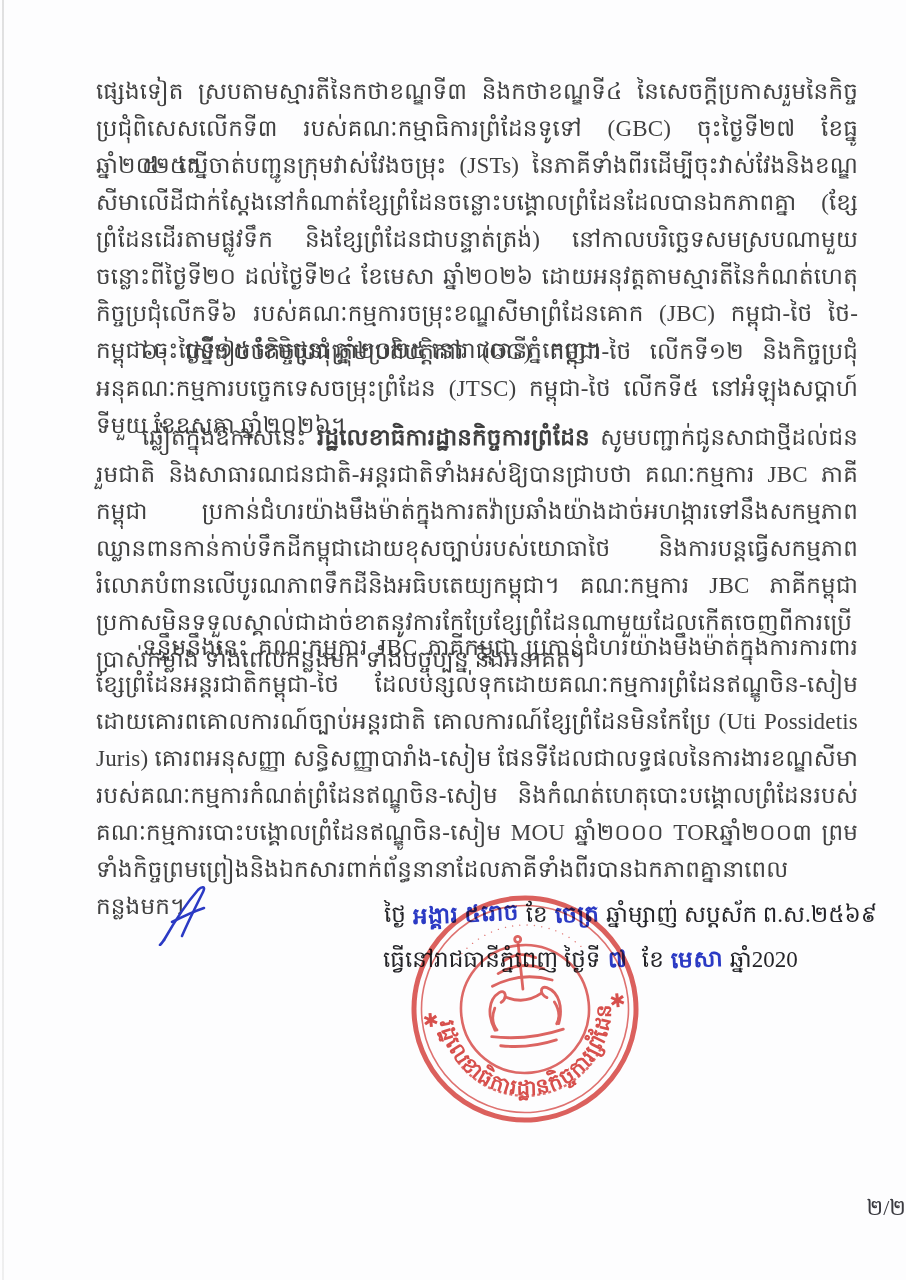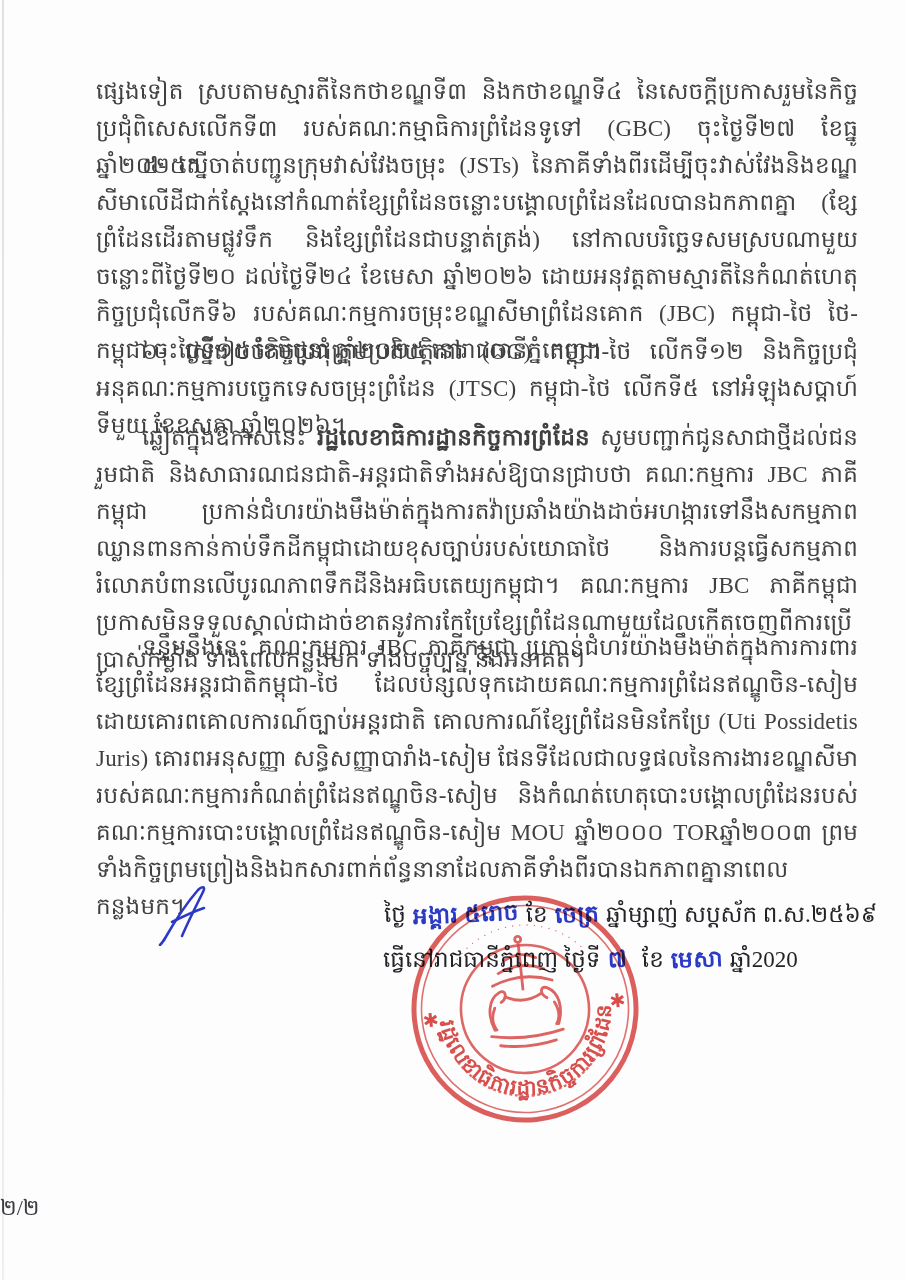--- a/index.html
+++ b/index.html
@@ -22,21 +22,21 @@
   .dateline{
     position:absolute;white-space:nowrap;font-size:23px;line-height:34px;
     color:#232327;z-index:1;
   }
   .hand{
     color:#2b3ac4;font-weight:600;display:inline-block;
     transform:rotate(-2.5deg);margin:0 7px;letter-spacing:.5px;
   }
   .hand-sm{margin:0 14px 0 8px;}
   .pagenum{
-    position:absolute;left:0;right:0;top:1194px;text-align:left;
+    position:absolute;left:0;right:0;top:1194px;text-align:right;
     font-size:22px;color:#3a3a40;z-index:0;
   }
   .signature{position:absolute;left:158px;top:884px;z-index:1;}
   .stamp{
     position:absolute;left:408px;top:892px;width:234px;height:234px;
     transform:rotate(-6deg);z-index:2;mix-blend-mode:multiply;opacity:.92;
   }
   .stamp svg{width:100%;height:100%;}
   .stamp text{font-family:"Liberation Serif",serif;}
 </style>

